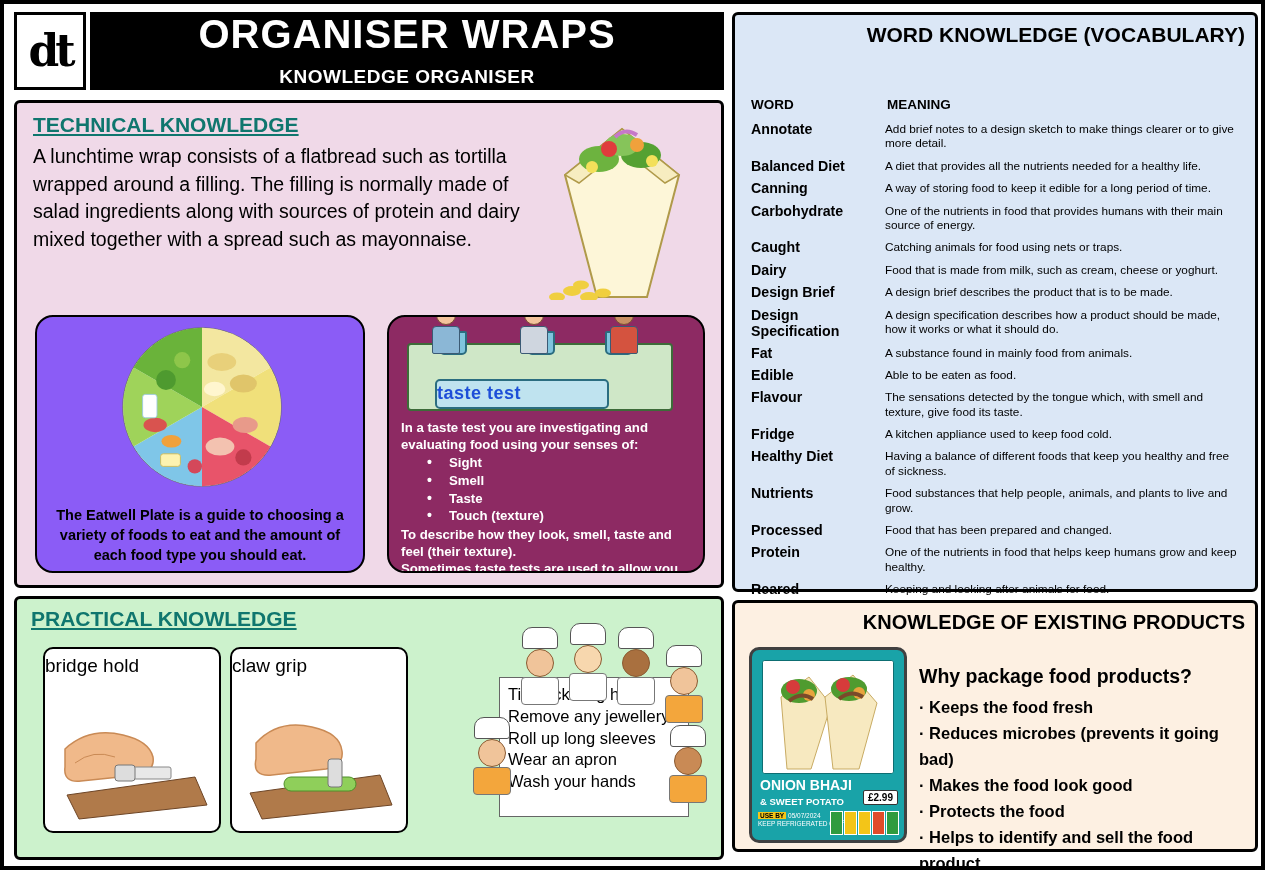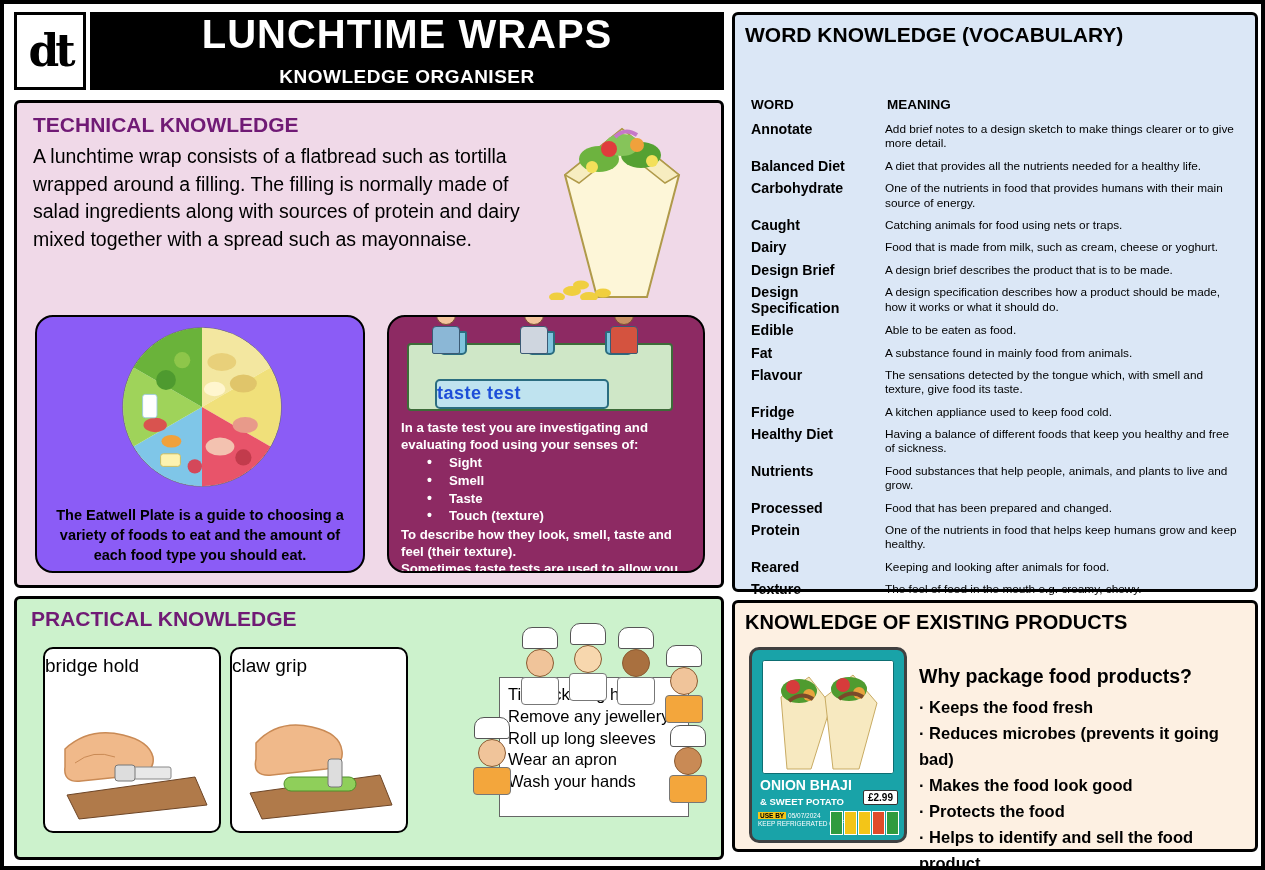--- a/index.html
+++ b/index.html
@@ -85,22 +85,23 @@
     height: 488px;
     box-sizing: border-box;
     background: #f0d9e8;
     border: 3px solid #000;
     border-radius: 6px;
     padding: 8px 12px;
   }
   .panel-heading {
     font-size: 21px;
     font-weight: bold;
-    color: #701a75;
+    color: #0f766e;
     margin: 2px 0 6px 4px;
+    text-decoration: underline;
   }
   .tech-text {
     width: 520px;
     font-size: 19.5px;
     line-height: 1.42;
     color: #000;
     margin-left: 4px;
   }
 
   
@@ -279,21 +280,21 @@
     left: 728px; top: 8px;
     width: 526px;
     height: 580px;
     box-sizing: border-box;
     background: #dbe7f6;
     border: 3px solid #000;
     border-radius: 6px;
     padding: 6px 10px 4px 10px;
   }
   .vocab-title {
-    text-align: left;
+    text-align: right;
     font-size: 21px;
     font-weight: bold;
     color: #000;
     margin: 2px 0 6px;
   }
   table.vocab {
     width: 100%;
     border-collapse: collapse;
     table-layout: fixed;
     margin-top: 48px;
@@ -326,21 +327,21 @@
     left: 728px; top: 596px;
     width: 526px;
     height: 252px;
     box-sizing: border-box;
     background: #fdf0e2;
     border: 3px solid #000;
     border-radius: 6px;
     padding: 6px 10px;
   }
   .products-title {
-    text-align: left;
+    text-align: right;
     font-size: 20px;
     font-weight: bold;
     color: #000;
     margin: 2px 0 4px;
   }
   .pack-img {
     position: absolute;
     left: 14px; top: 44px;
     width: 152px; height: 190px;
     background: #19a3a8;
@@ -437,21 +438,21 @@
 
 <div class="page">
 
   <div class="left-col">
 
     <div class="title-bar">
       <div class="logo-box">
         <span class="logo-glyph">dt</span>
       </div>
       <div class="title-black">
-        <div class="title-main">LUNCHTIME WRAPS</div>
+        <div class="title-main">ORGANISER WRAPS</div>
         <div class="title-sub">KNOWLEDGE ORGANISER</div>
       </div>
     </div>
 
     <div class="tech-panel">
       <div class="panel-heading">TECHNICAL KNOWLEDGE</div>
       <div class="tech-text">A lunchtime wrap consists of a flatbread such as tortilla wrapped around a filling. The filling is normally made of salad  ingredients along with sources of protein and dairy mixed together with a spread such as mayonnaise.</div>
 
       <svg class="wrap-illo" viewBox="0 0 170 185">
         <g>
@@ -613,46 +614,50 @@
       <tbody>
         <tr>
             <td class="c1">Annotate</td>
             <td class="c2">Add brief notes to a design sketch to make things clearer or to give more detail.</td>
           </tr>
         <tr>
             <td class="c1">Balanced Diet</td>
             <td class="c2">A diet that provides all the nutrients needed for a healthy life.</td>
           </tr>
         <tr>
+            <td class="c1">Canning</td>
+            <td class="c2">A way of storing food to keep it edible for a long period of time.</td>
+          </tr>
+        <tr>
             <td class="c1">Carbohydrate</td>
             <td class="c2">One of the nutrients in food that provides humans with their main source of energy.</td>
           </tr>
         <tr>
             <td class="c1">Caught</td>
             <td class="c2">Catching animals for food using nets or traps.</td>
           </tr>
         <tr>
             <td class="c1">Dairy</td>
             <td class="c2">Food that is made from milk, such as cream, cheese or yoghurt.</td>
           </tr>
         <tr>
             <td class="c1">Design Brief</td>
             <td class="c2">A design brief describes the product that is to be made.</td>
           </tr>
         <tr>
             <td class="c1">Design Specification</td>
             <td class="c2">A design specification describes how a product should be made, how it works or what it should do.</td>
           </tr>
         <tr>
+            <td class="c1">Fat</td>
+            <td class="c2">A substance found in mainly food from animals.</td>
+          </tr>
+        <tr>
             <td class="c1">Edible</td>
             <td class="c2">Able to be eaten as food.</td>
-          </tr>
-        <tr>
-            <td class="c1">Fat</td>
-            <td class="c2">A substance found in mainly food from animals.</td>
           </tr>
         <tr>
             <td class="c1">Flavour</td>
             <td class="c2">The sensations detected by the tongue which, with smell and texture, give food its taste.</td>
           </tr>
         <tr>
             <td class="c1">Fridge</td>
             <td class="c2">A kitchen appliance used to keep food cold.</td>
           </tr>
         <tr>

